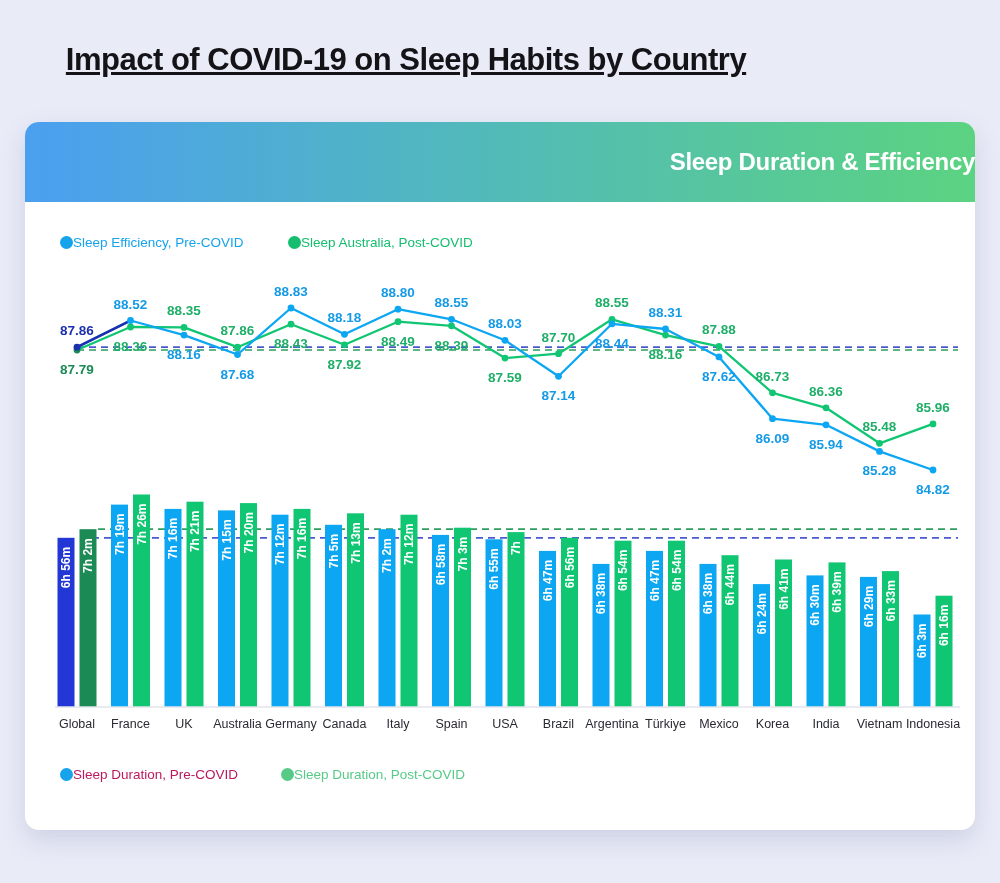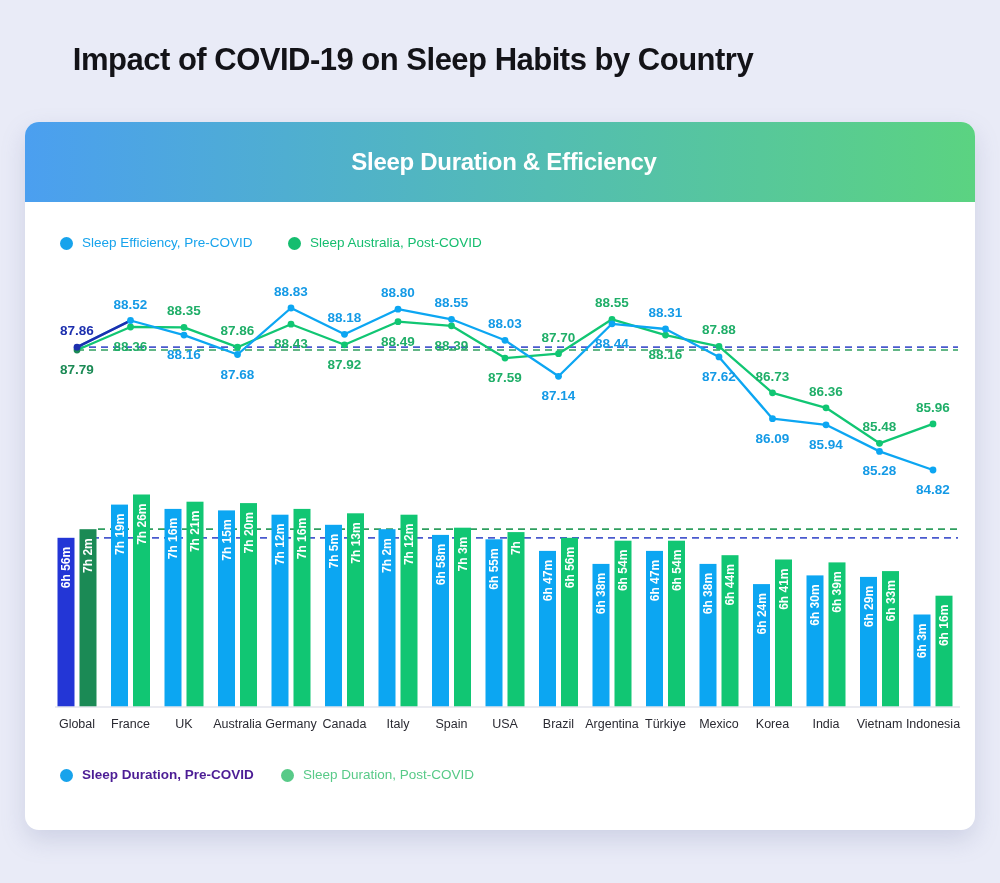--- a/index.html
+++ b/index.html
@@ -4,43 +4,44 @@
 <style>
   * { margin:0; padding:0; box-sizing:border-box; }
   html,body { width:1000px; height:883px; }
   body {
     background:#e9ebf7;
     font-family:"Liberation Sans", sans-serif;
     position:relative;
     overflow:hidden;
   }
   .page-title {
-    position:absolute; left:7px; top:42px; width:812px;
+    position:absolute; left:0; top:42px; width:812px;
     text-align:center;
     font-size:31px; font-weight:800; letter-spacing:-0.5px;
     color:#131318;
+    text-decoration:underline;
   }
   .card {
     position:absolute; left:25px; top:122px; width:950px; height:708px;
     background:#ffffff; border-radius:14px;
     box-shadow:0 10px 24px rgba(110,120,165,0.22);
   }
   .card-header {
     position:absolute; left:0; top:0; width:950px; height:80px;
     border-radius:14px 14px 0 0;
     background:linear-gradient(90deg,#4b9ff0 0%,#53bdb2 55%,#5bd381 100%);
-    display:flex; align-items:center; justify-content:center;padding-left:8px;
+    display:flex; align-items:center; justify-content:flex-end;padding-left:8px;
   }
   .card-header span {
     color:#ffffff; font-size:24px; font-weight:700; letter-spacing:-0.3px;
   }
   .legend-row { position:absolute; left:0; width:950px; height:20px; }
   .legend-row.top { top:113px; }
   .legend-row.bottom { top:645px; }
-  .legend-item { position:absolute; display:flex; align-items:flex-end; gap:9px; }
+  .legend-item { position:absolute; display:flex; align-items:center; }
   .legend-item .dot {
     width:13px; height:13px; border-radius:50%; display:inline-block; flex:0 0 auto;
   }
   .legend-item .legend-label { font-size:13.5px; font-weight:400; white-space:nowrap; }
   .charts-svg { position:absolute; left:0; top:140px; }
 </style>
 </head>
 <body>
 
 <h1 class="page-title">Impact of COVID-19 on Sleep Habits by Country</h1>
@@ -222,21 +223,21 @@
       <text x="694" y="466" text-anchor="middle" font-size="12.5" fill="#2a2a32">Mexico</text>
       <text x="747.5" y="466" text-anchor="middle" font-size="12.5" fill="#2a2a32">Korea</text>
       <text x="801" y="466" text-anchor="middle" font-size="12.5" fill="#2a2a32">India</text>
       <text x="854.5" y="466" text-anchor="middle" font-size="12.5" fill="#2a2a32">Vietnam</text>
       <text x="908" y="466" text-anchor="middle" font-size="12.5" fill="#2a2a32">Indonesia</text>
     </svg>
 
   <div class="legend-row bottom">
     <div class="legend-item" style="left:35px">
       <span class="dot" style="background-color: rgb(23, 163, 236);"></span>
-      <span class="legend-label" style="color: #4c1d95; font-weight: bold;">Sleep Duration, Pre-COVID</span>
+      <span class="legend-label" style="color: #be185d;">Sleep Duration, Pre-COVID</span>
     </div>
     <div class="legend-item" style="left:256px">
       <span class="dot" style="background-color: rgb(88, 202, 136);"></span>
       <span class="legend-label" style="color: rgb(88, 202, 136);">Sleep Duration, Post-COVID</span>
     </div>
   </div>
 
 </div>
 
 </body></html>

